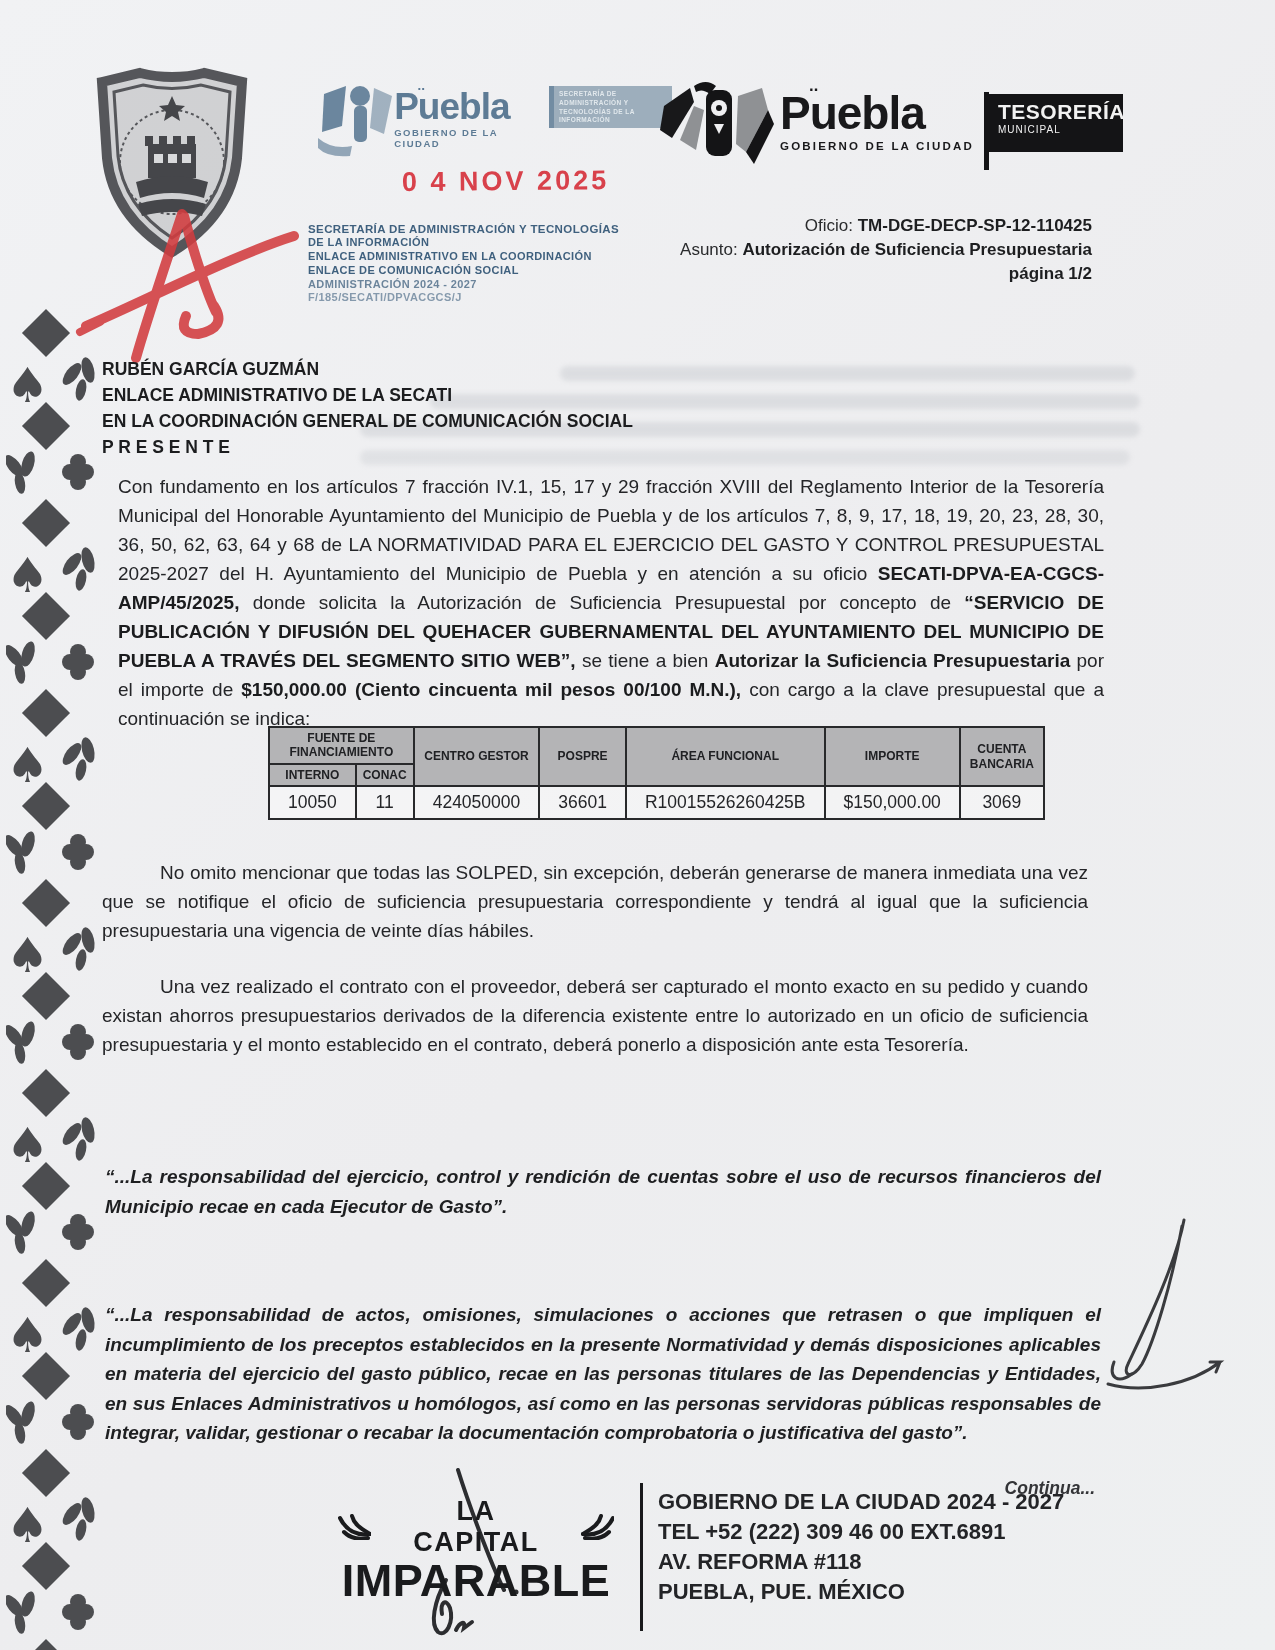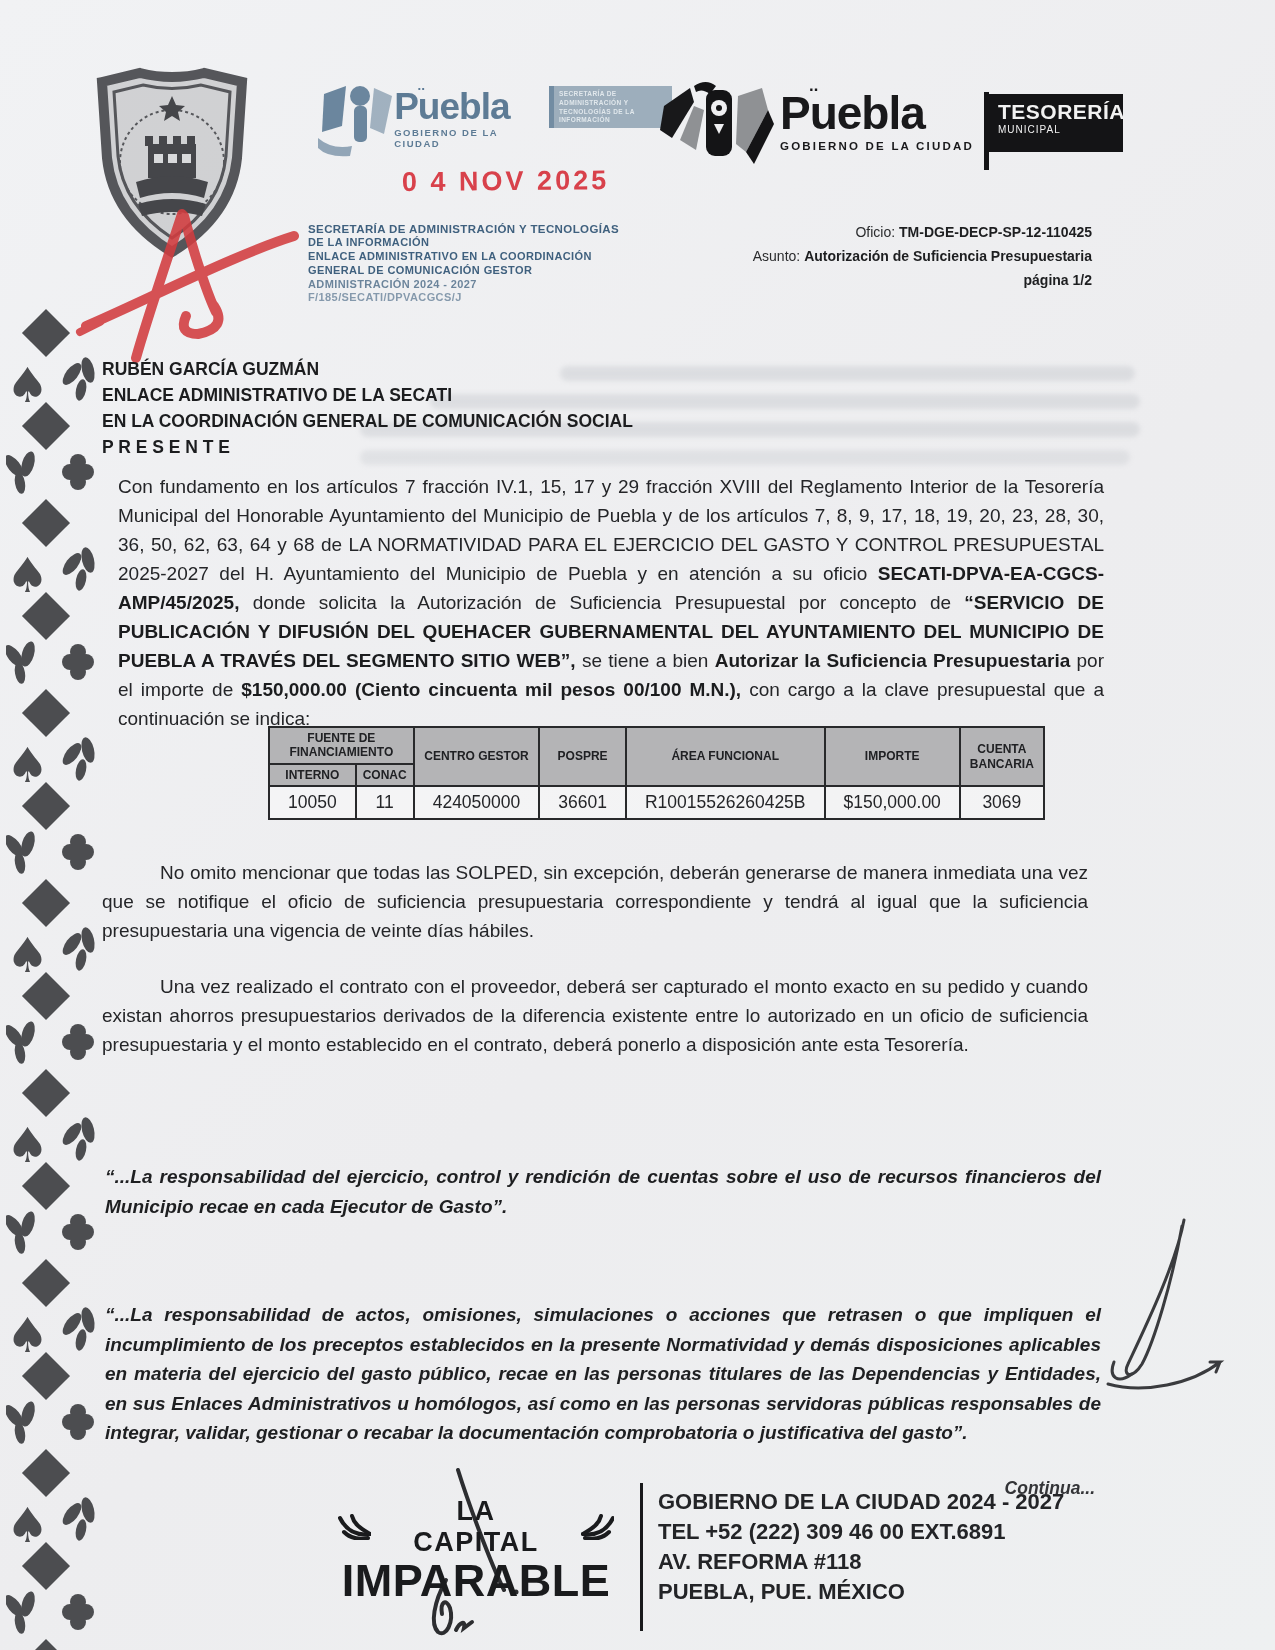--- a/index.html
+++ b/index.html
@@ -32,21 +32,21 @@
   .rl-words { margin-left:4px; margin-top:10px; }
   .rl-brand { font-size:46px; font-weight:800; letter-spacing:-1px; color:#19191b; line-height:1; position:relative; }
   .rl-brand .dots { position:absolute; left:30px; top:-4px; font-size:22px; letter-spacing:2px; }
   .rl-tag { font-size:11.5px; font-weight:bold; letter-spacing:2.2px; color:#19191b; margin-top:4px; }
   .rl-divider { width:5px; height:78px; background:#141416; margin:12px 0 0 10px; }
   .rl-dept { margin:14px 0 0 0; background:#141416; color:#f2f2f2; width:134px; height:58px; padding:7px 9px 0 9px; }
   .rl-dept .d1 { font-size:21px; font-weight:800; letter-spacing:.5px; line-height:1; }
   .rl-dept .d2 { font-size:10px; font-weight:normal; letter-spacing:1px; margin-top:2px; }
   .legend-block { position:absolute; right:183px; top:202px; text-align:right; }
   .legend-year { font-size:17.5px; font-weight:800; color:#1d1e20; }
-  .ref-lines { margin-top:18px; font-size:14px; line-height:24px; color:#2a2b2d; }
+  .ref-lines { margin-top:12px; font-size:17px; line-height:24px; color:#2a2b2d; }
   .ref-lines b { font-weight:800; color:#1d1e20; }
   
   .recipient { position:absolute; left:102px; top:356px; font-weight:800; font-size:17.5px; line-height:26px; color:#1c1d1f; }
   .para { position:absolute; left:102px; width:986px; font-size:19px; line-height:29px; text-align:justify; color:#242528; }
   .para b { font-weight:800; color:#1b1c1e; }
   .indent { text-indent:58px; }
   #p1 { top:472px;margin-left:16px; }
   #p2 { top:858px; }
   #p3 { top:972px; }
   #p4 { top:1100px; }
@@ -165,21 +165,21 @@
       <div class="stamp-box">SECRETARÍA DE ADMINISTRACIÓN Y TECNOLOGÍAS DE LA INFORMACIÓN</div>
     </div>
   </div>
 
   <div class="date-stamp">0 4 NOV 2025</div>
 
   <div class="stamp-lines">
     <div class="l1">SECRETARÍA DE ADMINISTRACIÓN Y TECNOLOGÍAS</div>
     <div class="l2">DE LA INFORMACIÓN</div>
     <div class="l3">ENLACE ADMINISTRATIVO EN LA COORDINACIÓN</div>
-    <div class="l4">GENERAL DE COMUNICACIÓN GESTOR</div>
+    <div class="l4">ENLACE DE COMUNICACIÓN SOCIAL</div>
     <div class="l5">ADMINISTRACIÓN 2024 - 2027</div>
     <div class="l6">F/185/SECATI/DPVACGCS/J</div>
   </div>
 
   <div class="right-logo">
     <svg width="126" height="96" xmlns="http://www.w3.org/2000/svg">
       <g>
         <path d="M14,26 L40,8 L44,22 L22,58 L10,50 Z" fill="#18181a"></path>
         <path d="M30,60 L44,26 L54,30 L46,70 Z" fill="#8f9194"></path>
         <rect x="56" y="10" width="26" height="66" rx="9" fill="#141416"></rect>

